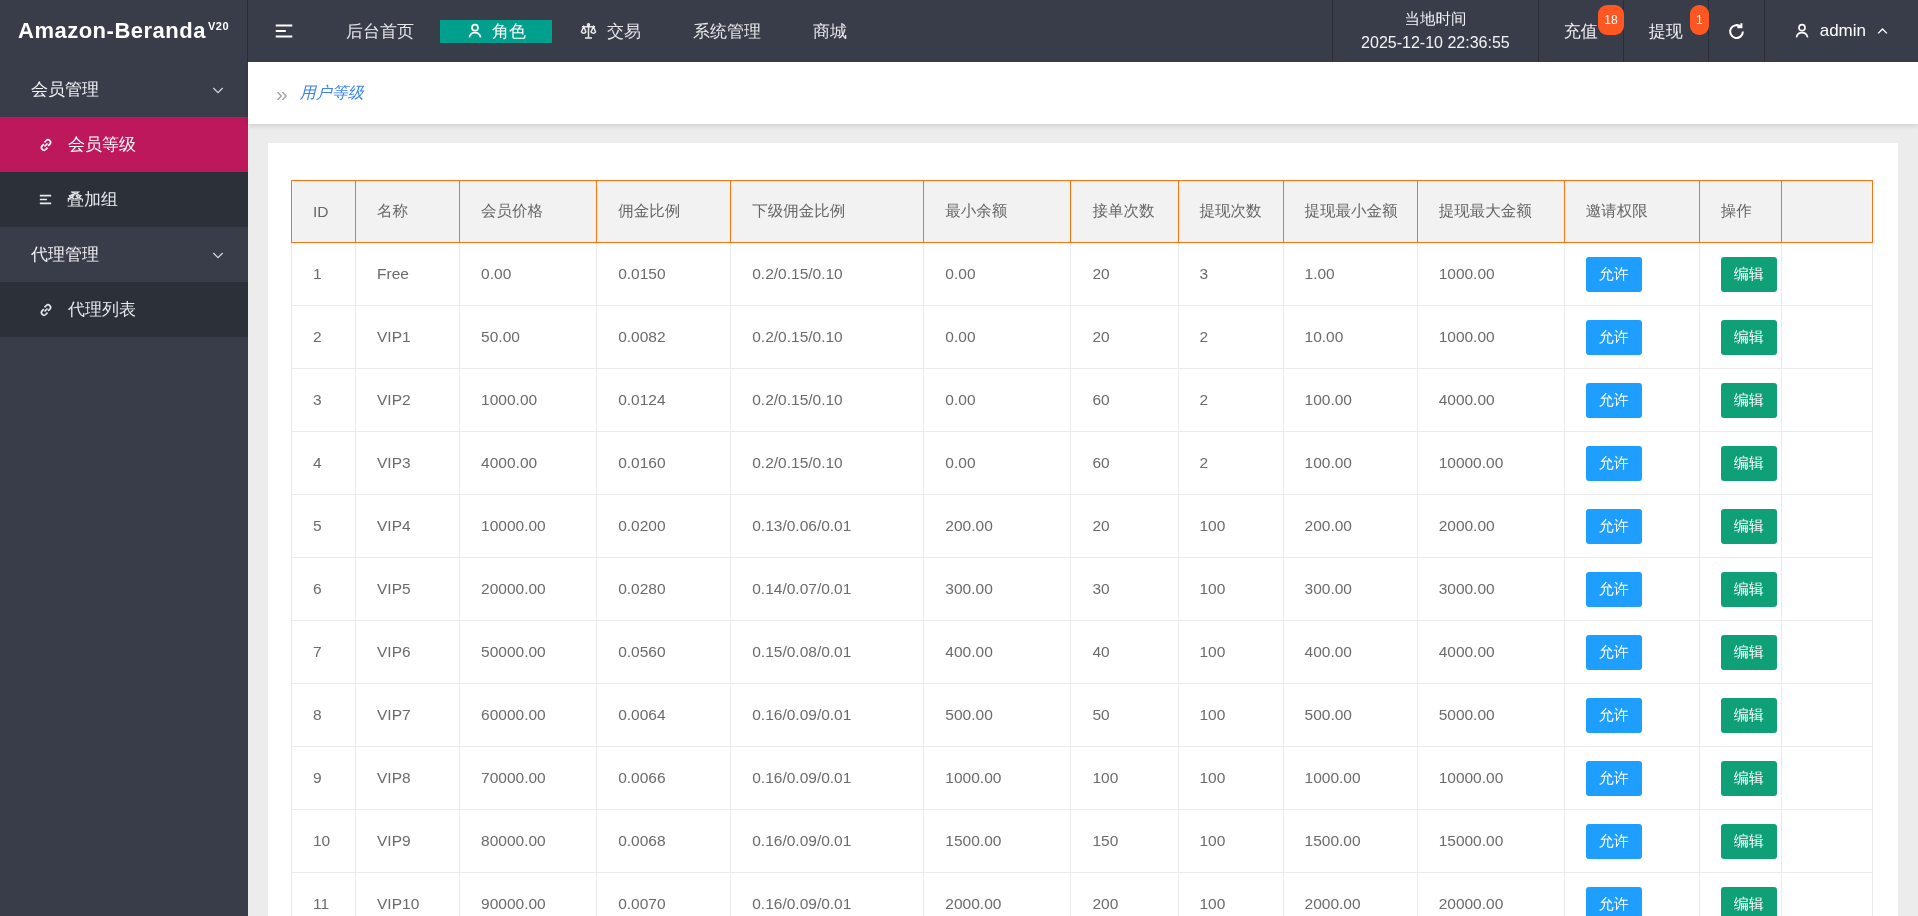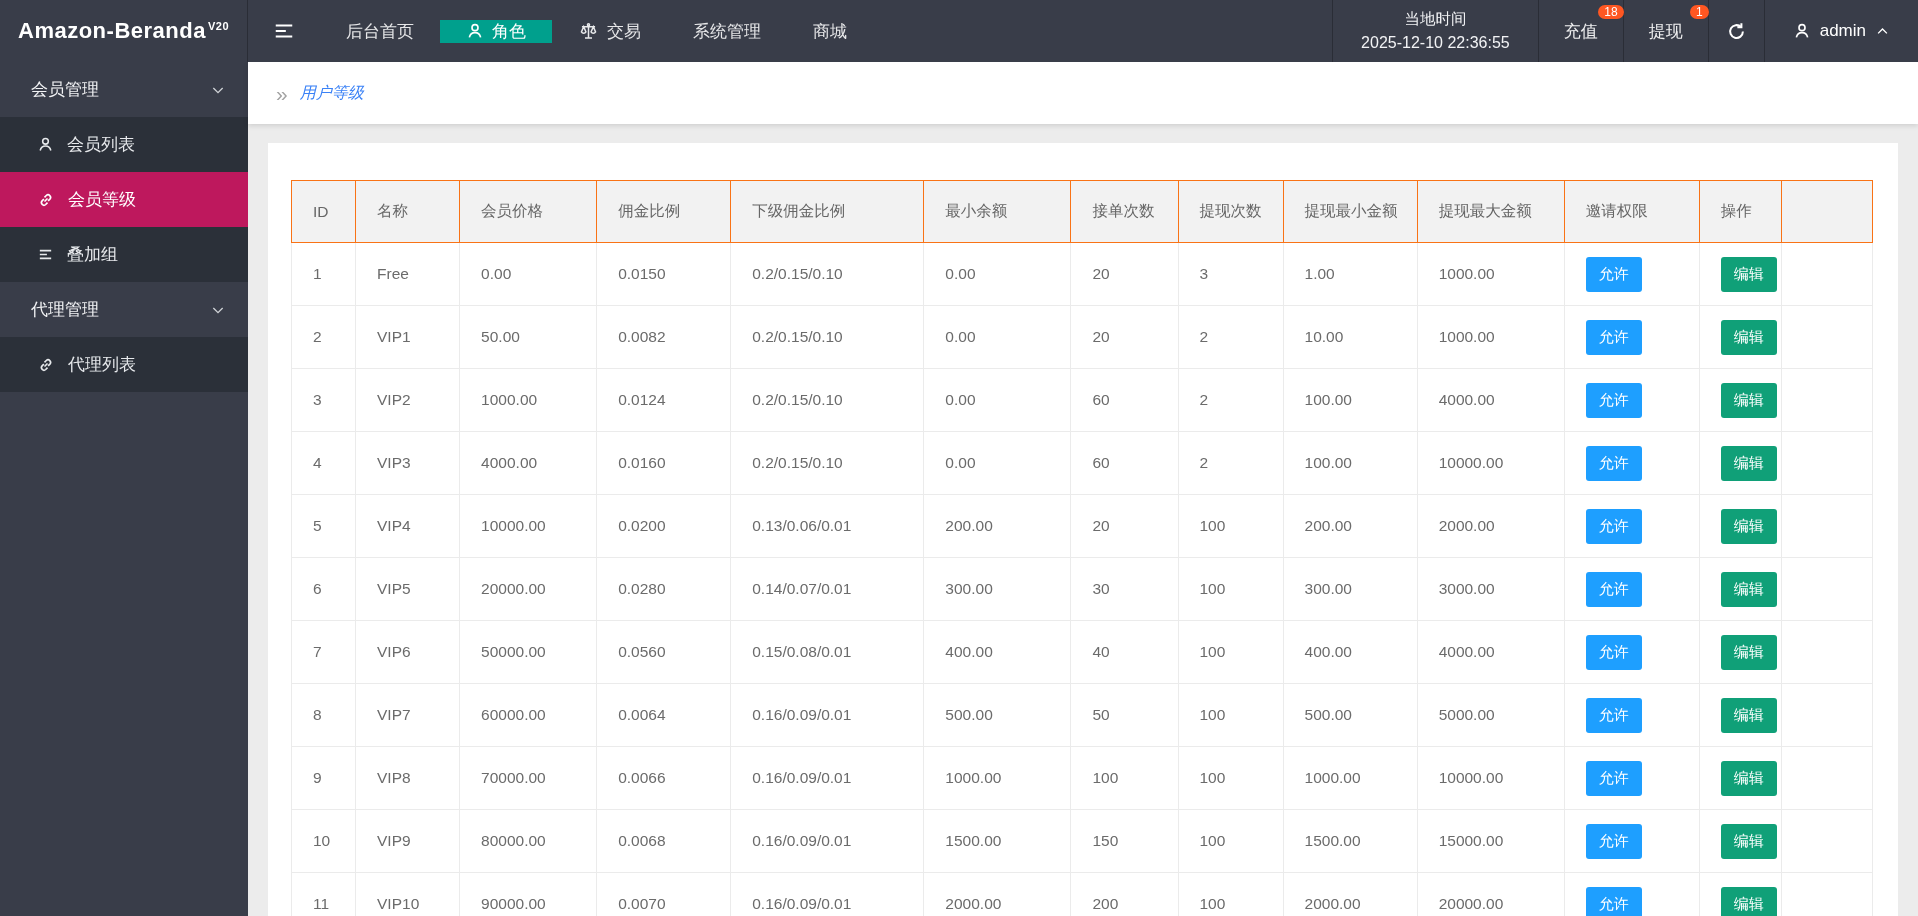--- a/index.html
+++ b/index.html
@@ -19,21 +19,21 @@
               color:rgba(255,255,255,.88); cursor:pointer; white-space:nowrap; }
   .nav-item.active { background:#00A08D; color:#fff; }
   .top-spacer { flex:1; }
   .time-block { display:flex; flex-direction:column; justify-content:center; align-items:center;
                 padding:0 28px; font-size:16px; line-height:1.55; color:#f2f3f5;
                 border-left:1px solid rgba(0,0,0,.25); border-right:1px solid rgba(0,0,0,.25); }
   .time-block .tl { font-size:15.5px; }
   .top-btn { position:relative; display:flex; align-items:center; padding:0 25px; font-size:17px;
              color:rgba(255,255,255,.92); border-right:1px solid rgba(0,0,0,.25); cursor:pointer; }
   .badge { position:absolute; top:5px; right:-1px; background:#FF5722; color:#fff; font-size:12px;
-           line-height:1; padding:1px 6px; border-radius:9px; min-width:18px; text-align:center; }
+           line-height:1; padding:9px 6px; border-radius:9px; min-width:18px; text-align:center; }
   .refresh-btn { width:56px; justify-content:center; padding:0; }
   .admin-area { display:flex; align-items:center; gap:9px; padding:0 28px; font-size:17px;
                 color:#fff; cursor:pointer; }
   .icon { display:inline-flex; align-items:center; justify-content:center; }
 
   
   .sidebar { position:absolute; top:62px; left:0; width:248px; height:854px; background:#393D49; }
   .side-item { height:55px; display:flex; align-items:center; font-size:17px; color:#e7e9ec;
                position:relative; cursor:pointer; }
   .side-group { padding-left:31px; color:#f2f3f5; }
@@ -143,29 +143,20 @@
 </div>
 
 <div class="sidebar">
   <div class="side-item side-group">
     <span>会员管理</span>
     <span class="chev icon">
       <svg width="16" height="16" viewBox="0 0 24 24" fill="none" stroke="currentColor" stroke-width="2">
           <path d="M5 9l7 7 7-7"></path>
         </svg>
     </span>
-  </div>
-  <div class="side-item side-sub">
-    <span class="icon">
-      <svg width="17" height="17" viewBox="0 0 24 24" fill="none" stroke="currentColor" stroke-width="2.2">
-          <circle cx="12" cy="7.5" r="4"></circle>
-          <path d="M4.5 20.5c1-4.2 4-6.3 7.5-6.3s6.5 2.1 7.5 6.3"></path>
-        </svg>
-    </span>
-    <span>会员列表</span>
   </div>
   <div class="side-item side-sub active">
     <span class="icon">
       <svg width="18" height="18" viewBox="0 0 24 24" fill="none" stroke="currentColor" stroke-width="2.2">
           <path d="M10 14l4-4"></path>
           <path d="M9.2 10.8l-2.4 2.4a3.4 3.4 0 0 0 4.8 4.8l2.4-2.4"></path>
           <path d="M14.8 13.2l2.4-2.4a3.4 3.4 0 0 0-4.8-4.8l-2.4 2.4"></path>
         </svg>
     </span>
     <span>会员等级</span>

